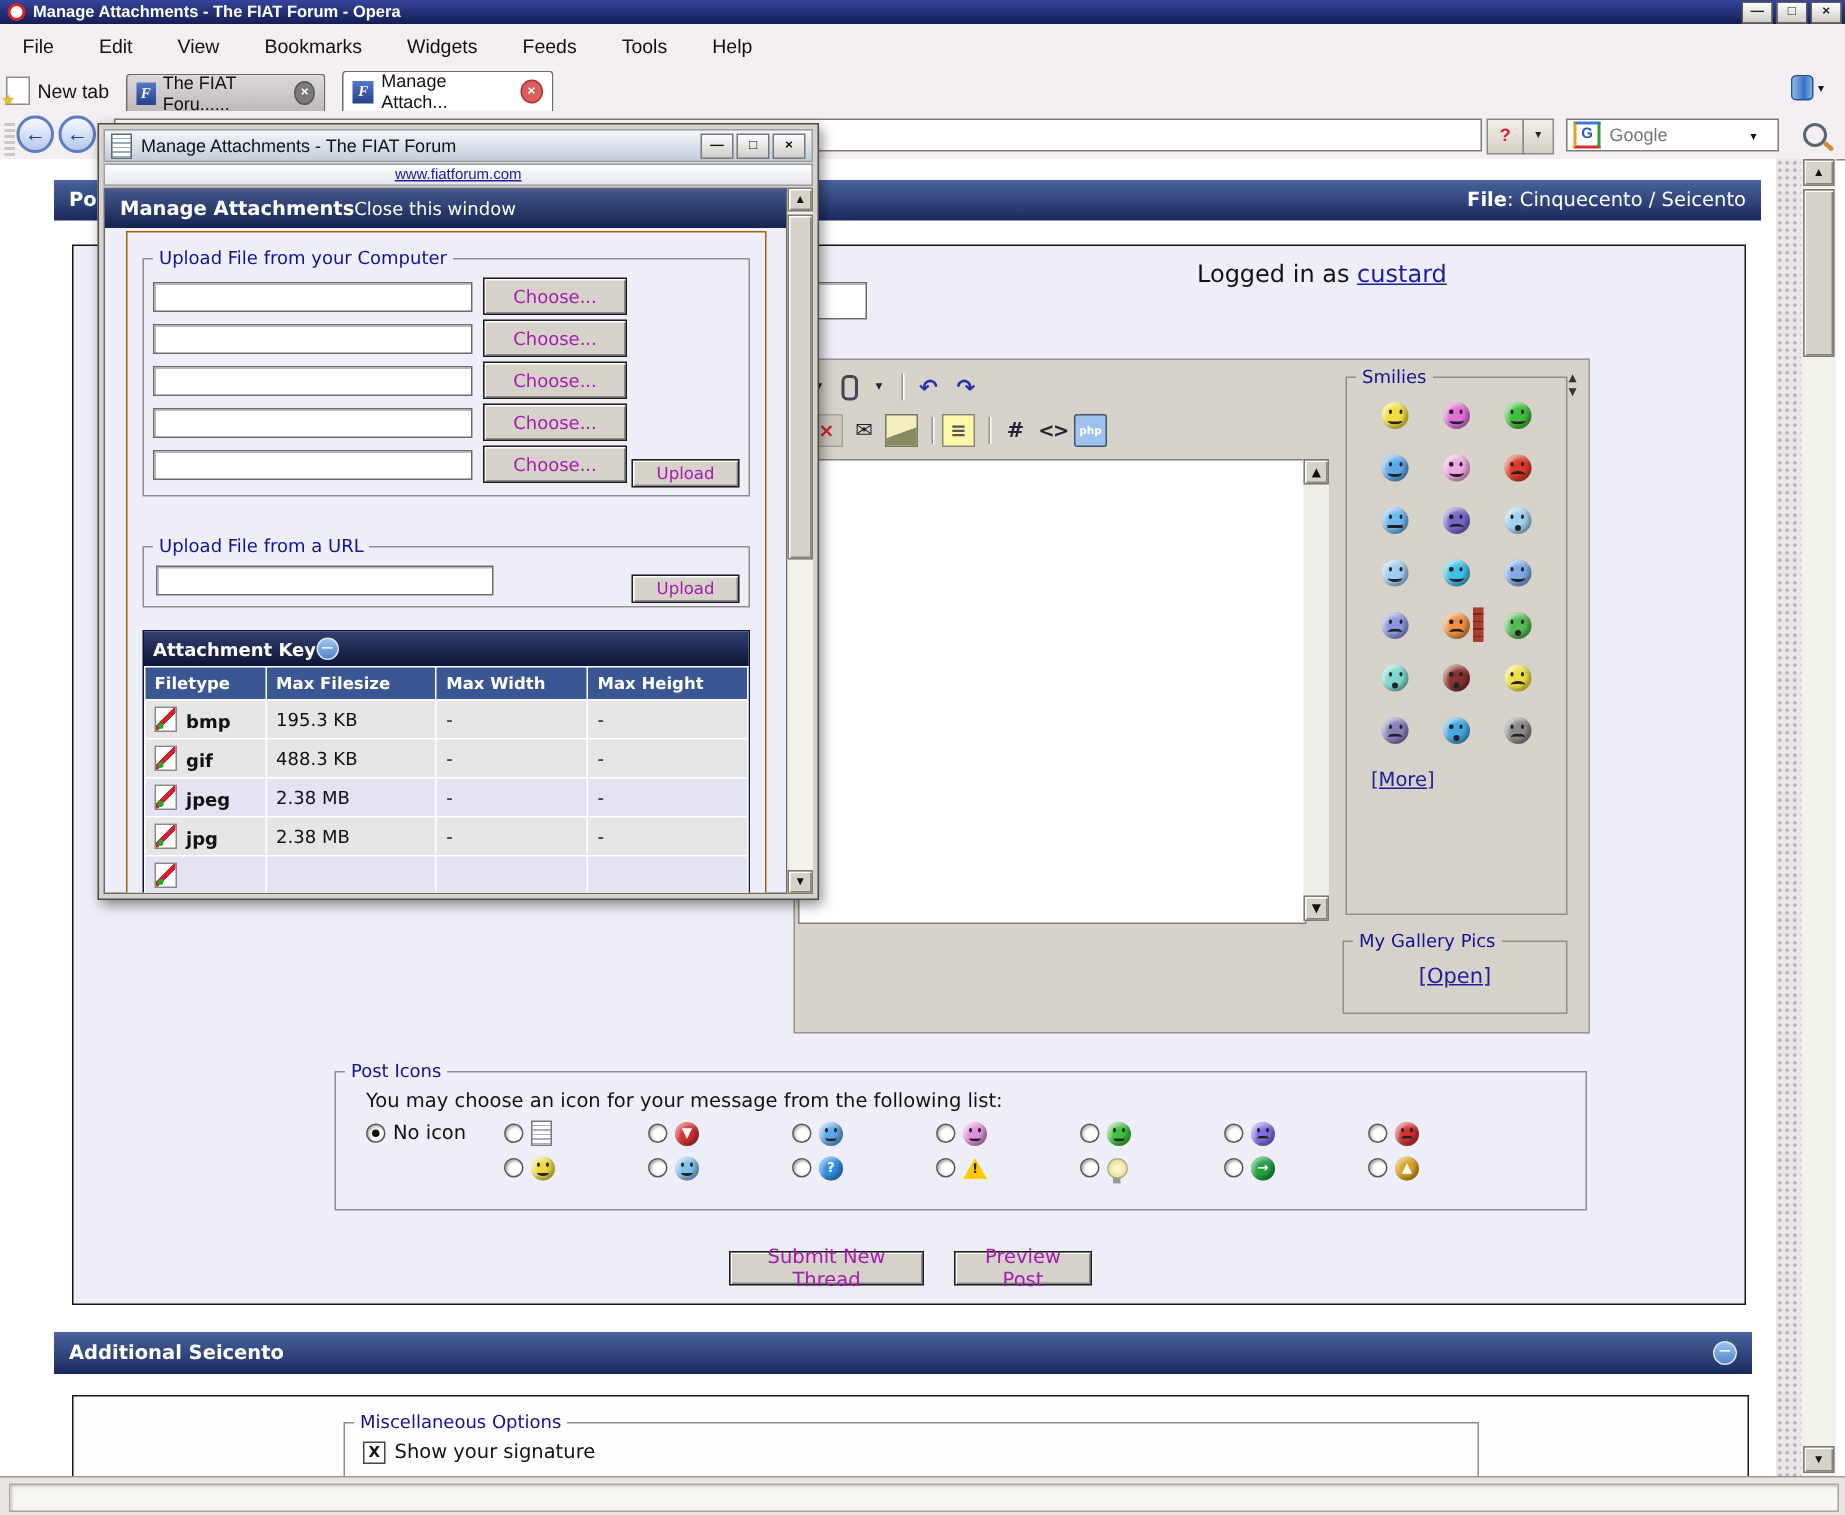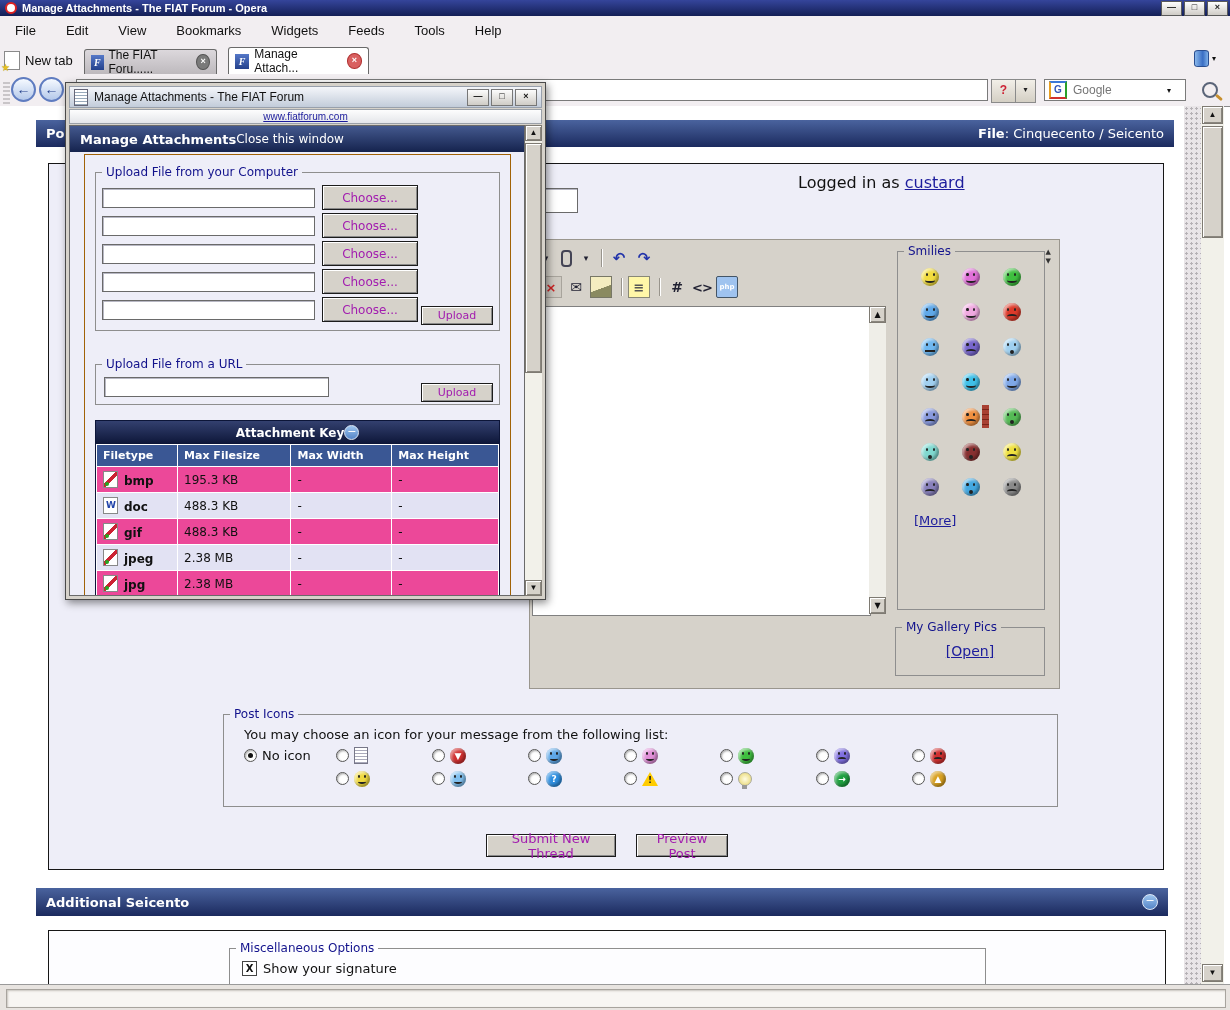--- a/index.html
+++ b/index.html
@@ -66,21 +66,21 @@
          font-family:"DejaVu Sans",sans-serif;font-size:12px;color:#a21caf;text-align:center;box-sizing:border-box;
          display:inline-flex;align-items:center;justify-content:center}
   .input95{background:#fff;border:1px solid #6a6a6a;box-shadow:inset 1px 1px 0 #b8b8c4;box-sizing:border-box;
            font-size:12px;padding:0 3px;outline:none}
   .collapse{width:14px;height:14px;border-radius:50%;background:linear-gradient(#9cc4ee,#5585c8);
             border:1px solid #dde8f8;color:#fff;font-size:11px;line-height:12px;text-align:center}
   
   table.att{border-collapse:separate;border-spacing:1px;width:100%;background:#fff}
   .att th{background:#3A5794;color:#fff;font-size:11px;text-align:left;padding:4px 6px;font-family:"DejaVu Sans",sans-serif}
   .att td{font-size:12px;padding:3px 6px;font-family:"DejaVu Sans",sans-serif;height:19px}
-  .r0{background:#ec4899}.r1{background:#E2E2F3}
+  .r0{background:#e5e5e5}.r1{background:#E2E2F3}
   .ft{font-weight:bold}
   .fico{width:13px;height:15px;background:#fff;border:1px solid #888;display:inline-block;vertical-align:-3px;
         margin-right:6px;position:relative}
   .fico.img{background:linear-gradient(135deg,transparent 42%,#c23 42% 58%,transparent 58%),#fff}
   .fico.img::after{content:"";position:absolute;left:1px;bottom:1px;width:4px;height:4px;border-radius:50%;background:#2a2}
   .fico.doc::after{content:"W";position:absolute;left:2px;top:2px;font:bold 9px "DejaVu Sans",sans-serif;color:#2244aa}
   
   .smiley{width:18px;height:18px;border-radius:50%;position:relative;display:inline-block;
           box-shadow:inset -2px -2px 3px rgba(0,0,0,.35),inset 2px 2px 3px rgba(255,255,255,.6)}
   .sm16{width:16px;height:16px}
@@ -134,21 +134,21 @@
         border:1px solid #667;margin-right:6px}
   .pwbtn{width:20px;height:15px;margin-left:2px;background:linear-gradient(#fcfcfc,#cfccc6);border:1px solid #777;
          font-size:9px;line-height:13px;text-align:center;font-weight:bold}
   .paddr{height:15px;margin-top:1px;background:linear-gradient(#fdfdfd,#e4e6ea);border:1px solid #9aa0a8;
          text-align:center;font-size:10px;line-height:14px;box-sizing:border-box}
   .pcontent{position:relative;height:471px;margin-top:1px;display:flex}
   .pmain{width:457px;background:#EEEEF8;position:relative;overflow:hidden;border:1px solid #6a6a6a;box-sizing:border-box}
   .dlg-header{height:26px;background:linear-gradient(#44598e,#15234e);color:#fff;display:flex;align-items:center;
               padding:0 10px;font-family:"DejaVu Sans",sans-serif}
   .att-header{height:23px;background:linear-gradient(#33406f,#0d1638);color:#fff;display:flex;align-items:center;
-              justify-content:center;padding:0 6px;font-family:"DejaVu Sans",sans-serif}
+              justify-content:flex-start;padding:0 6px;font-family:"DejaVu Sans",sans-serif}
   .u-row{display:flex;align-items:center;margin-bottom:3px}
 </style>
 </head>
 <body>
 
 <div class="a titlebar">
   <span class="opera-ico"></span>
   <span>Manage Attachments - The FIAT Forum - Opera</span>
   <span class="winbtns">
     <span class="winbtn">—</span>
@@ -486,26 +486,20 @@
                   <th>Max Height</th>
                 </tr>
               </thead>
             <tbody id="att-body">
                 <tr class="r0">
                   <td class="ft"><span class="fico img"></span><span>bmp</span></td>
                   <td>195.3 KB</td>
                   <td>-</td>
                   <td>-</td>
                 </tr>
-                <tr class="r1">
-                  <td class="ft"><span class="fico doc"></span><span>doc</span></td>
-                  <td>488.3 KB</td>
-                  <td>-</td>
-                  <td>-</td>
-                </tr>
                 <tr class="r0">
                   <td class="ft"><span class="fico img"></span><span>gif</span></td>
                   <td>488.3 KB</td>
                   <td>-</td>
                   <td>-</td>
                 </tr>
                 <tr class="r1">
                   <td class="ft"><span class="fico img"></span><span>jpeg</span></td>
                   <td>2.38 MB</td>
                   <td>-</td>

